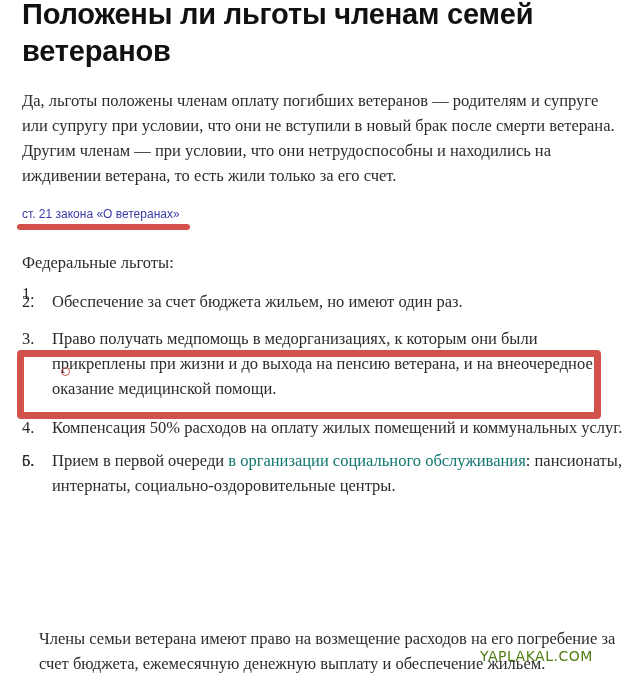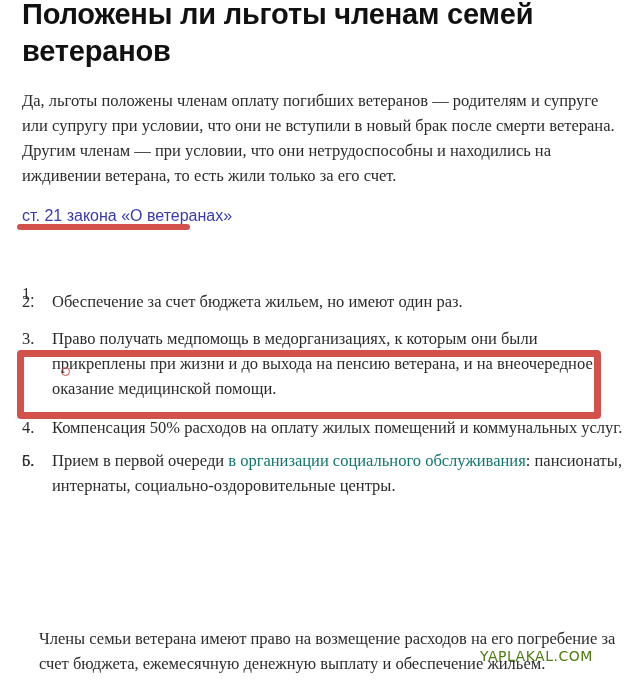--- a/index.html
+++ b/index.html
@@ -10,21 +10,21 @@
     font-family:"Liberation Sans", sans-serif; font-weight:bold;
     font-size:29px; line-height:37px; color:#111111; letter-spacing:-0.2px;
   }
   .serif { font-family:"Liberation Serif", "DejaVu Serif", serif; color:#2b2b2b; }
   .intro {
     position:absolute; left:22px; top:88px; width:600px; margin:0;
     font-size:16.5px; line-height:25px;
   }
   .source-link {
     position:absolute; left:22px; top:207px;
-    font-family:"Liberation Sans", sans-serif; font-size:16px;
+    font-family:"Liberation Sans", sans-serif; font-size:12px;
     color:#3a3aa8; text-decoration:none;
   }
   .underline-mark {
     position:absolute; left:17px; top:224px; width:173px; height:6px;
     background:#d2514a; border-radius:3px;
   }
   .fed-title {
     position:absolute; left:22px; top:251px; margin:0;
     font-size:16.5px; line-height:24px;
   }
@@ -54,20 +54,21 @@
 <body>
 
 <div class="page">
   <h1>Положены ли льготы членам семей ветеранов</h1>
 
   <p class="intro serif">Да, льготы положены членам оплату погибших ветеранов — родителям и супруге или супругу при условии, что они не вступили в новый брак после смерти ветерана. Другим членам — при условии, что они нетрудоспособны и находились на иждивении ветерана, то есть жили только за его счет.</p>
 
   <a class="source-link">ст. 21 закона «О ветеранах»</a>
   <div class="underline-mark"></div>
 
+  <p class="fed-title serif">Федеральные льготы:</p>
 
   <ol class="benefits serif">
     <li>
       <span class="num">1.</span>
     </li>
     <li>
       <span class="num">2.</span>
       <span>Обеспечение за счет бюджета жильем, но имеют один раз.</span>
     </li>
     <li style="margin-top:12px;margin-bottom:14px;">

